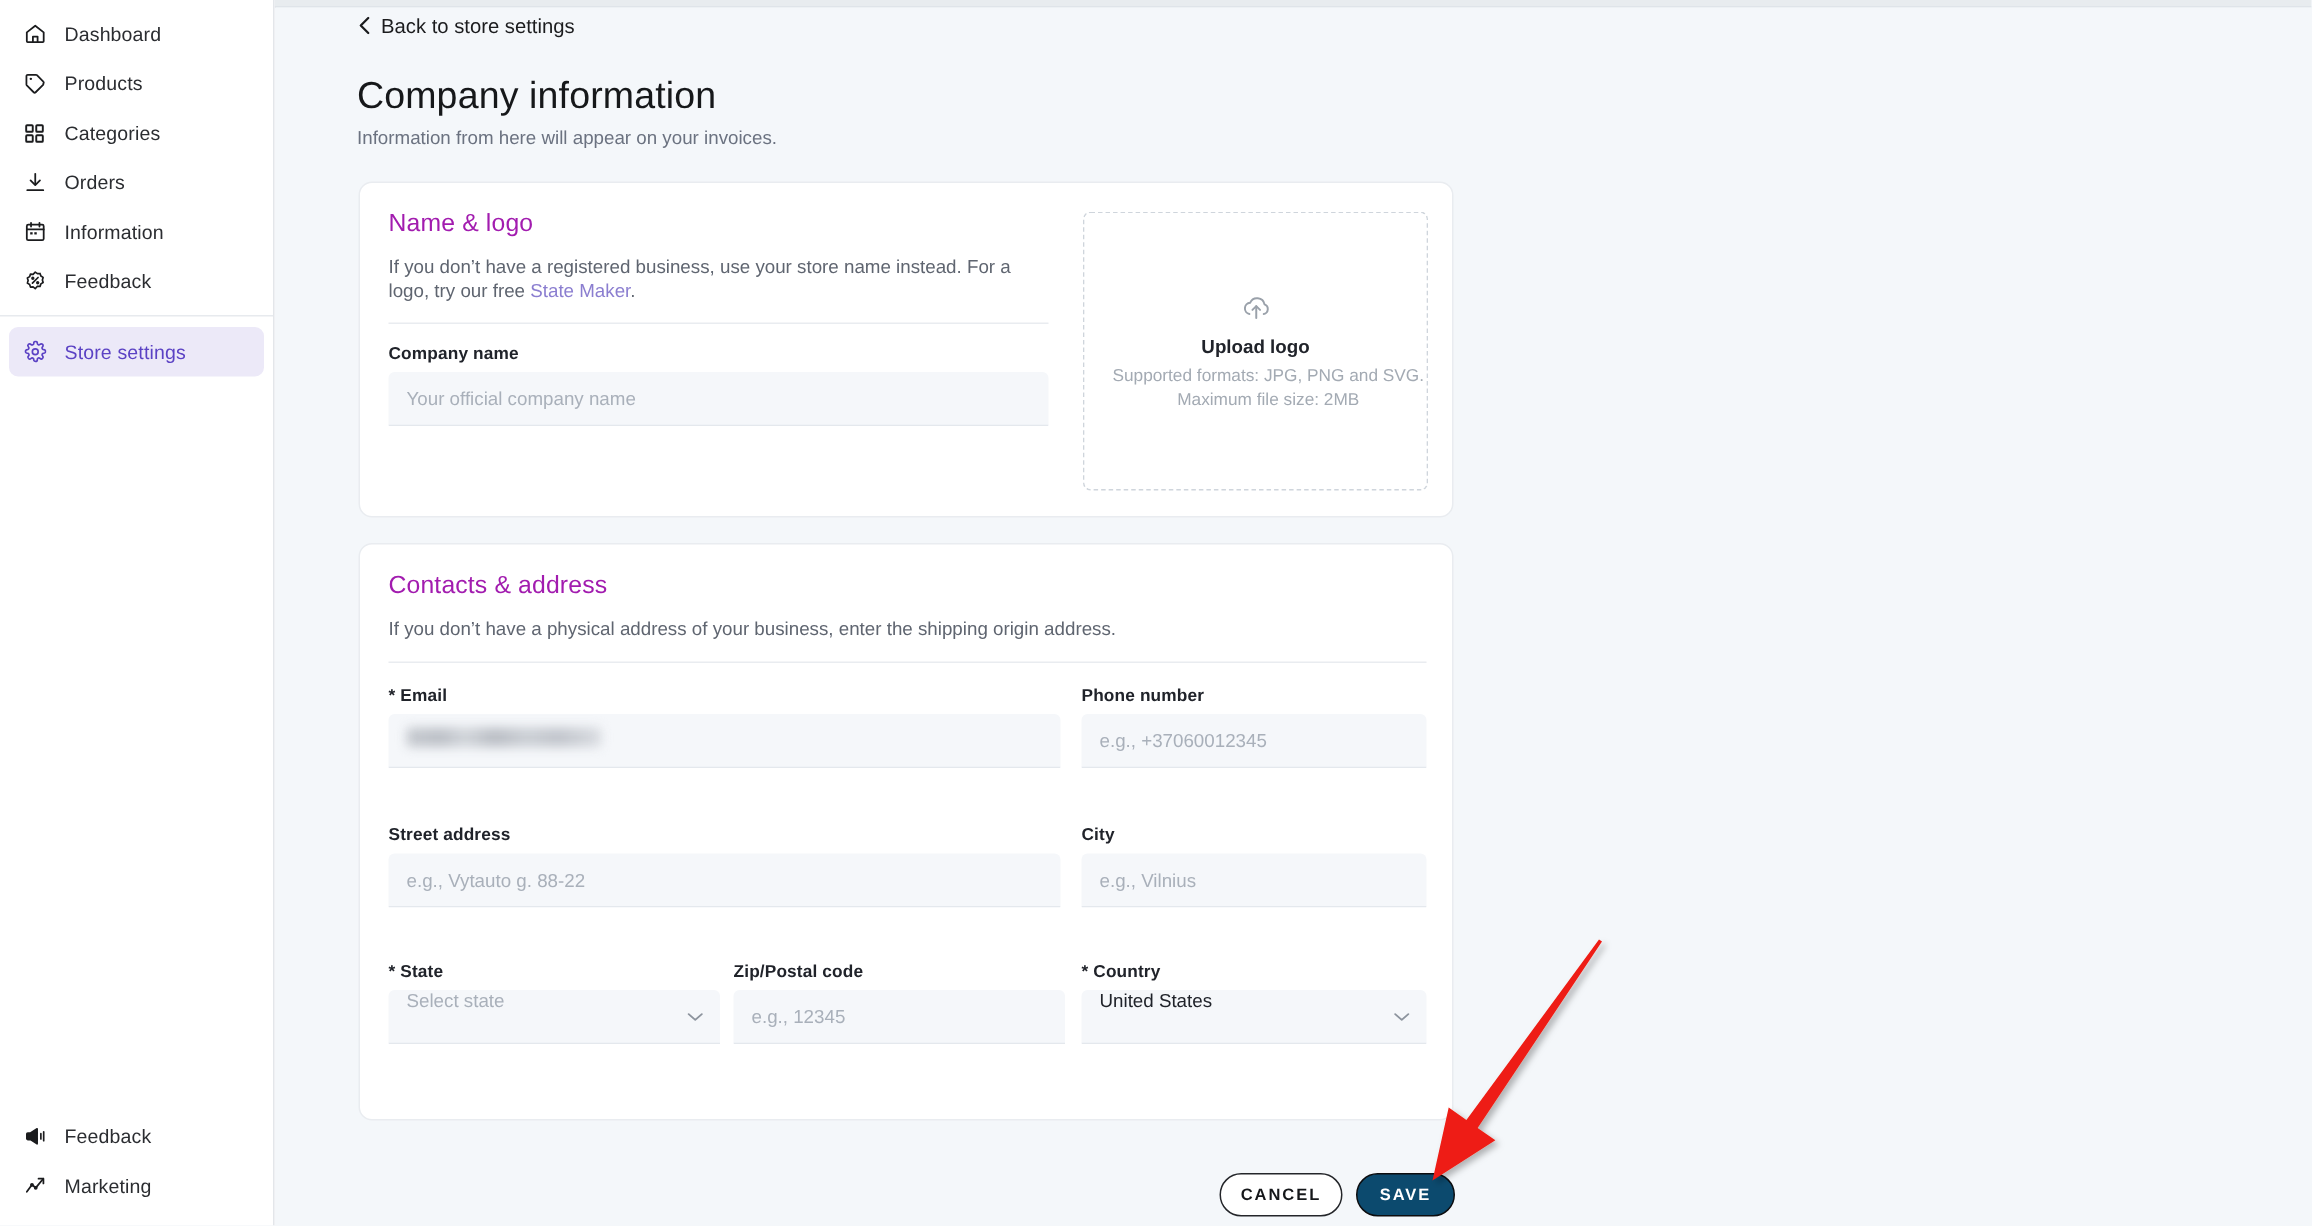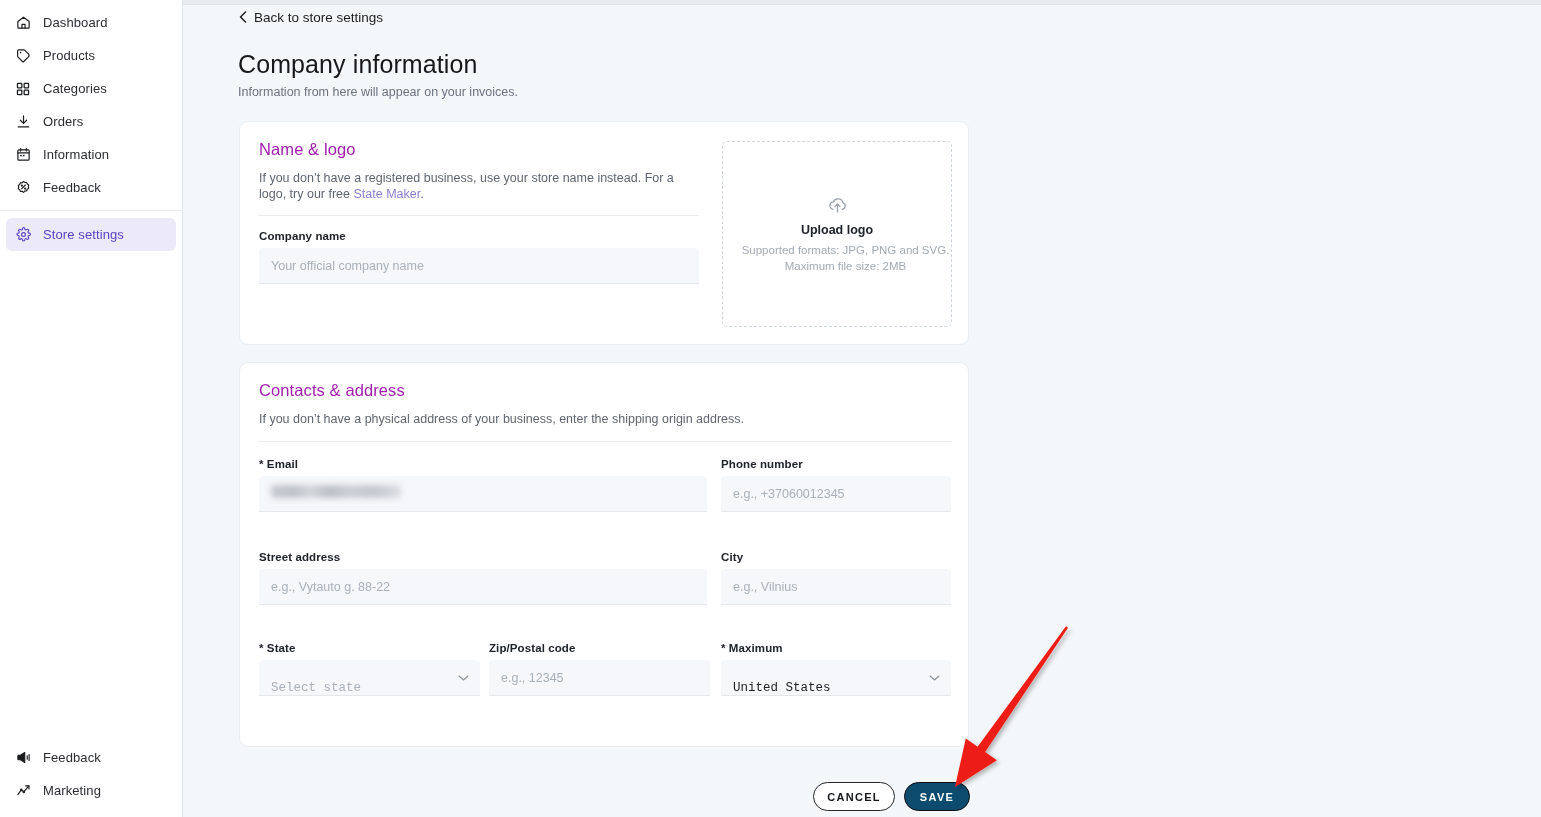--- a/index.html
+++ b/index.html
@@ -117,25 +117,24 @@
   }
   .input::placeholder { color: #a9b0ba; }
 
   .select-wrap { position: absolute; }
   .select-box {
     position: relative;
     height: 36px;
     background: #f5f7fa;
     border-bottom: 1px solid #e4e8ed;
     border-radius: 4px 4px 0 0;
-    display: flex; align-items: flex-end;
+    display: flex; align-items: flex-start;
     padding: 0 12px;
     font-size: 12.5px;
     cursor: pointer;
-    font-family: Liberation Mono, monospace;
   }
   .select-box .val { color: #20232a; }
   .select-box .val.ph { color: #a9b0ba; }
   .select-box .caret {
     position: absolute; right: 11px; top: 50%;
     transform: translateY(-50%);
     color: #8d949e;
     display: flex;
   }
 
@@ -372,21 +371,21 @@
             <svg width="11" height="7" viewBox="0 0 12 8" fill="none" stroke="currentColor" stroke-width="1.4" stroke-linecap="round" stroke-linejoin="round">
                 <path d="m1 1.8 5 4.4 5-4.4"></path>
               </svg>
           </span>
         </div>
       </div>
 
       <div class="field-label" style="left:249px; top:279px;">Zip/Postal code</div>
       <input class="input" style="left: 249px; top: 297px; width: 221px;" placeholder="e.g., 12345">
 
-      <div class="field-label" style="left:481px; top:279px;">* Maximum</div>
+      <div class="field-label" style="left:481px; top:279px;">* Country</div>
       <div class="select-wrap" style="left:481px; top:297px; width:230px;">
         <div class="select-box">
           <span class="val">United States</span>
           <span class="caret">
             <svg width="11" height="7" viewBox="0 0 12 8" fill="none" stroke="currentColor" stroke-width="1.4" stroke-linecap="round" stroke-linejoin="round">
                 <path d="m1 1.8 5 4.4 5-4.4"></path>
               </svg>
           </span>
         </div>
       </div>

